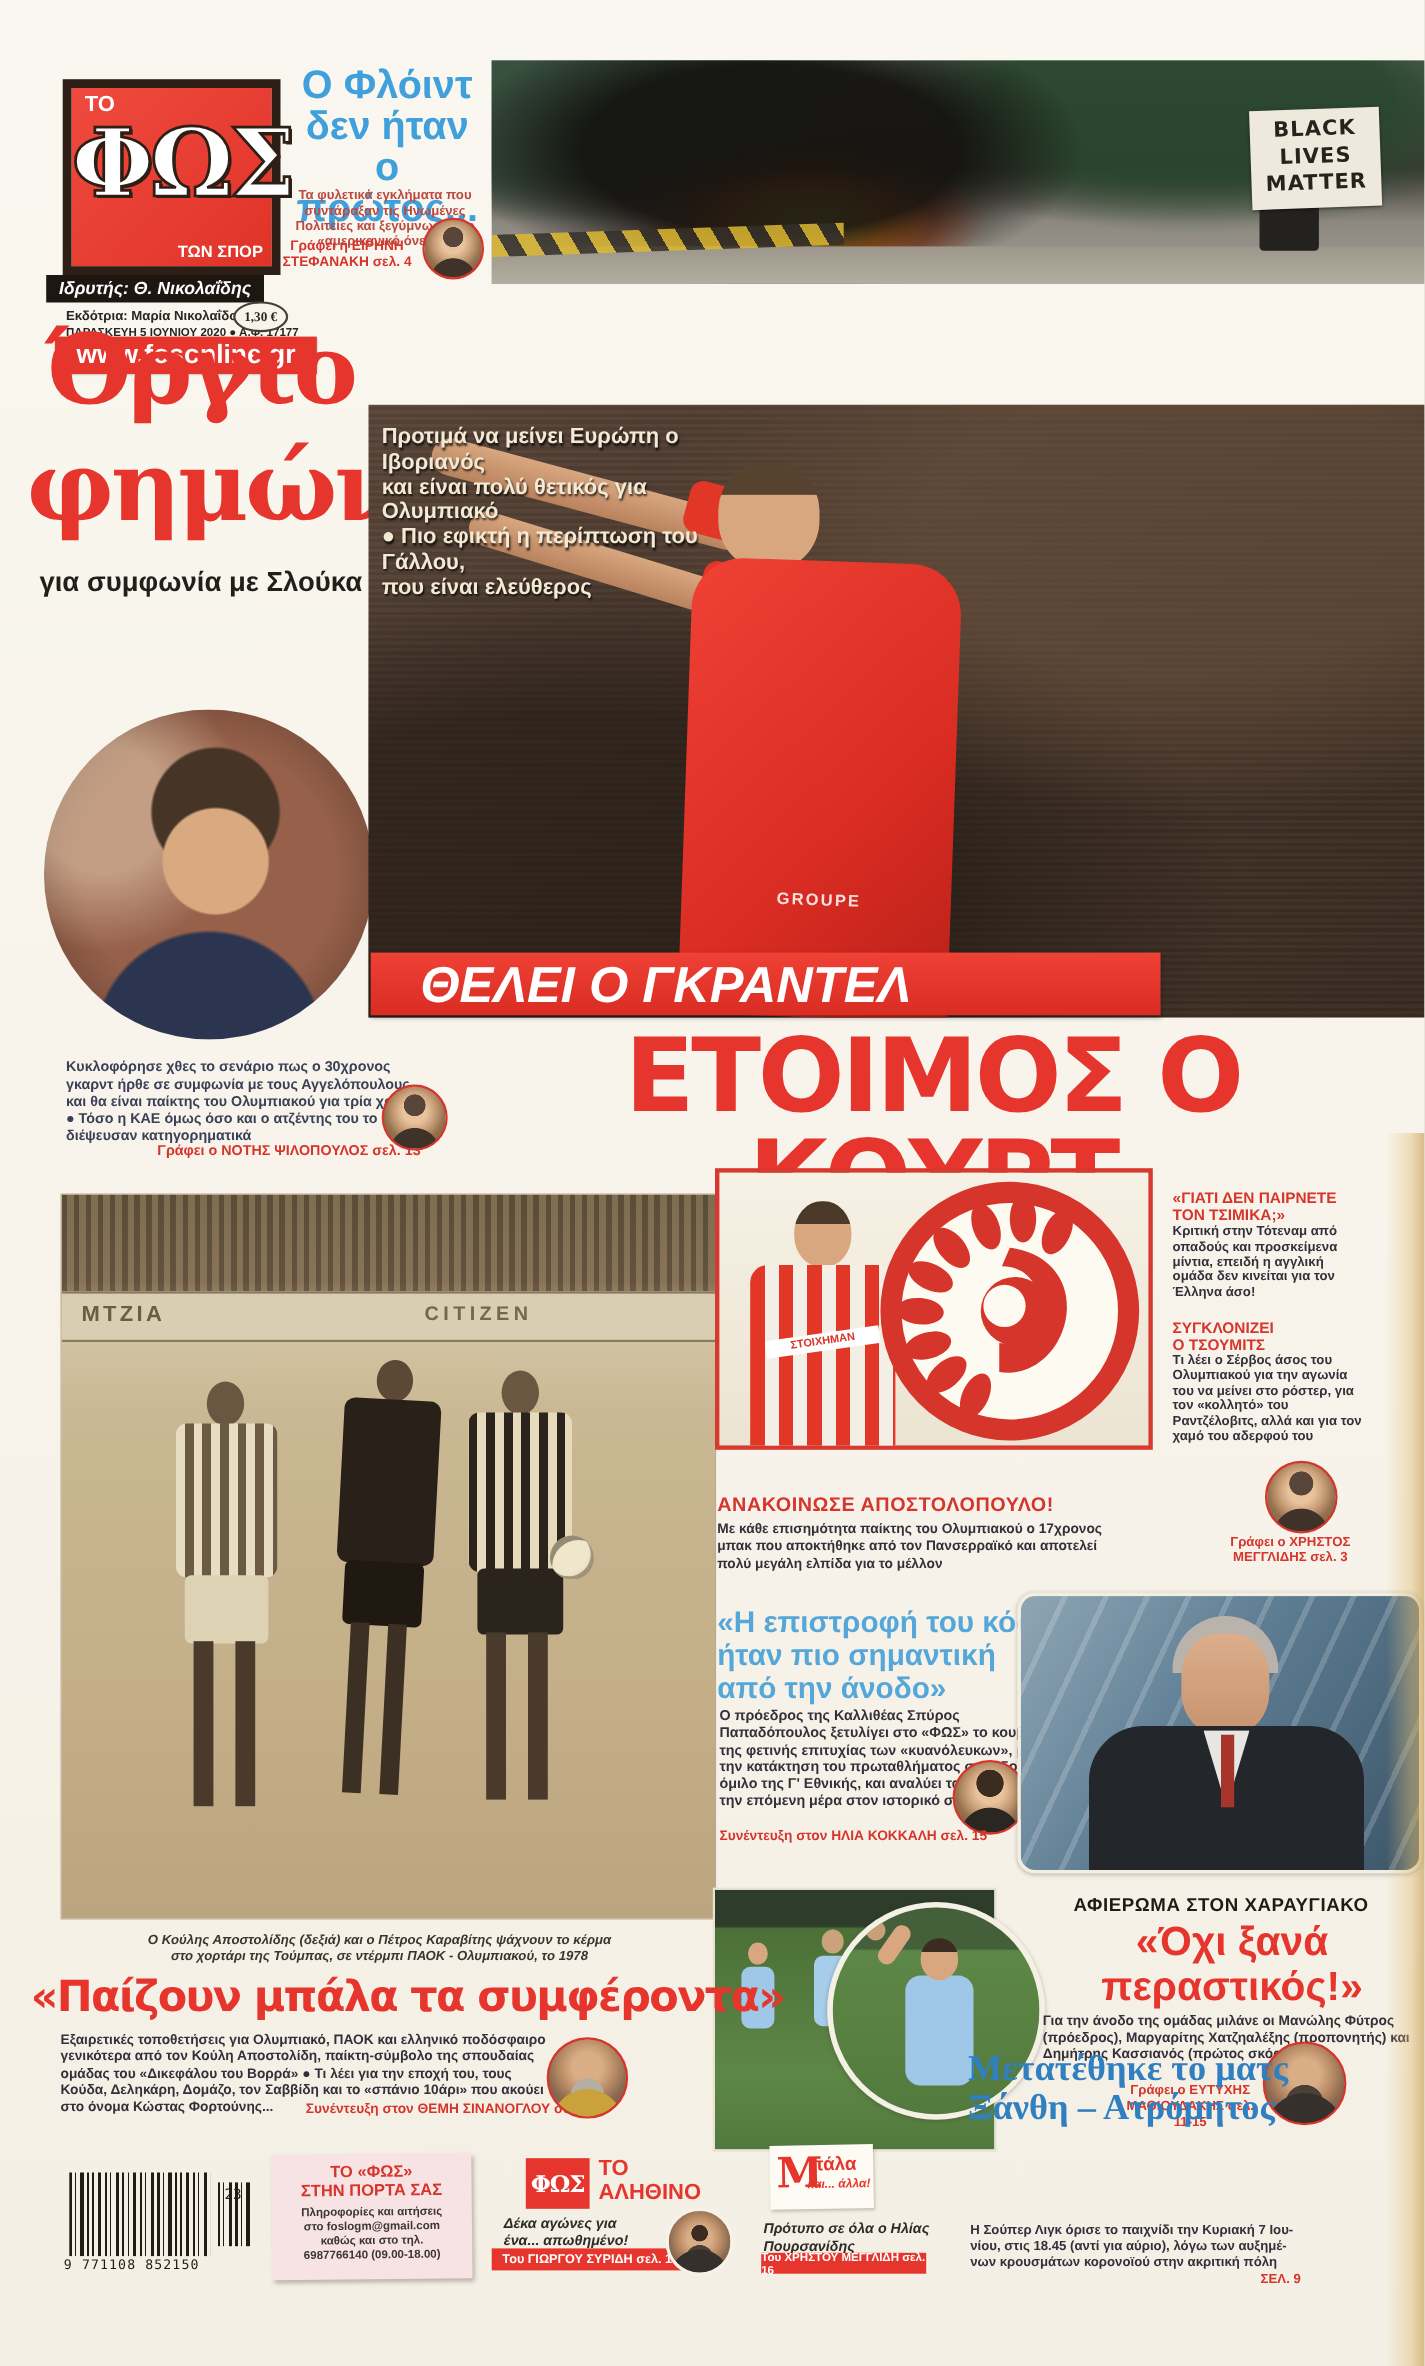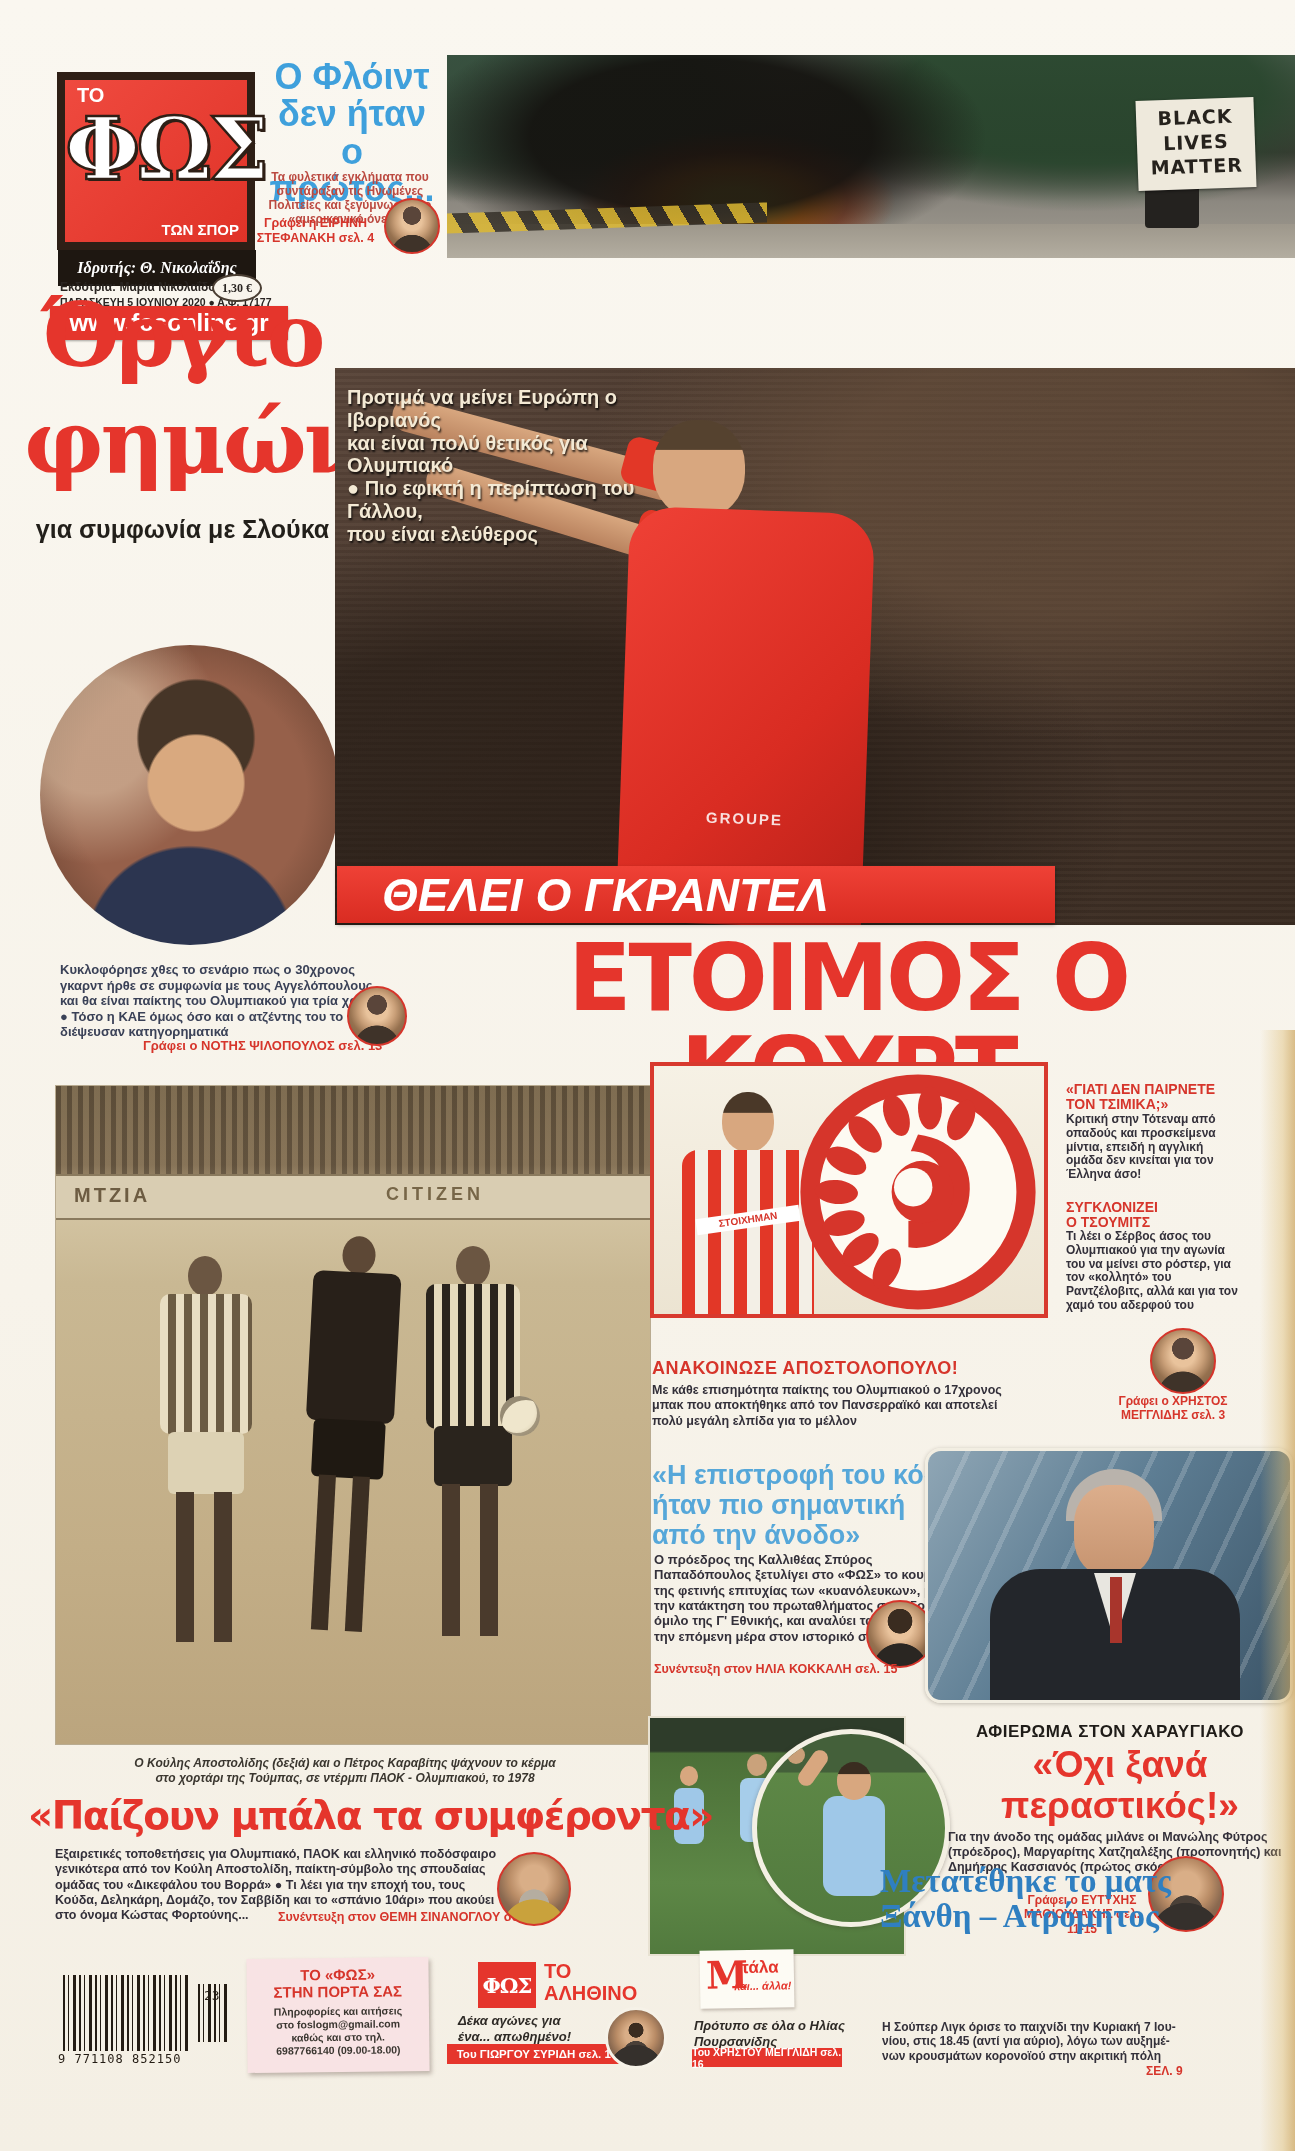--- a/index.html
+++ b/index.html
@@ -53,21 +53,21 @@
 </head>
 <body>
 
 <div class="page">
 
   <div class="abs logo-box" style="left:57px;top:72px;width:198px;height:178px;">
     <div class="abs b" style="left:12px;top:4px;font-size:20px;color:#fff;">ΤΟ</div>
     <div class="abs logo-main center" style="left:0;top:26px;width:100%;font-size:86px;line-height:1;">ΦΩΣ</div>
     <div class="abs b" style="right:8px;bottom:4px;font-size:15px;color:#fff;">ΤΩΝ ΣΠΟΡ</div>
   </div>
-  <div class="abs founder" style="left:58px;top:250px;width:198px;height:36px;font-size:16px;font-family:Liberation Serif, serif;">Ιδρυτής: Θ. Νικολαΐδης</div>
+  <div class="abs founder" style="left:42px;top:250px;width:198px;height:25px;font-size:16px;">Ιδρυτής: Θ. Νικολαΐδης</div>
   <div class="abs b" style="left:60px;top:280px;font-size:12px;color:#2a2522;white-space:nowrap;">Εκδότρια: Μαρία Νικολαΐδου</div>
   <div class="abs b" style="left:60px;top:296px;font-size:10.5px;color:#2a2522;white-space:nowrap;">ΠΑΡΑΣΚΕΥΗ 5 ΙΟΥΝΙΟΥ 2020 ● Α.Φ. 17177</div>
   <div class="abs b price" style="left:212px;top:274px;width:46px;height:24px;font-size:12px;color:#2a2522;background:#f8f4ec;font-family:Liberation Serif, serif;">1,30 €</div>
   <div class="abs webbar" style="left:50px;top:306px;width:238px;height:34px;font-size:24px;">www.fosonline.gr</div>
 
   <div class="abs b pre center" style="left:256px;top:58px;width:192px;font-size:36px;line-height:1.04;color:#3fa0dc;">Ο Φλόιντ
 δεν ήταν
 ο πρώτος...</div>
   <div class="abs b center" style="left:250px;top:170px;width:200px;font-size:12px;line-height:1.18;color:#bb4a41;">Τα φυλετικά εγκλήματα που συντάραξαν τις Ηνωμένες Πολιτείες και ξεγύμνωσαν το «αμερικανικό όνειρο»</div>
   <div class="abs byline pre center" style="left:248px;top:216px;width:135px;font-size:12.5px;line-height:1.2;">Γράφει η ΕΙΡΗΝΗ

